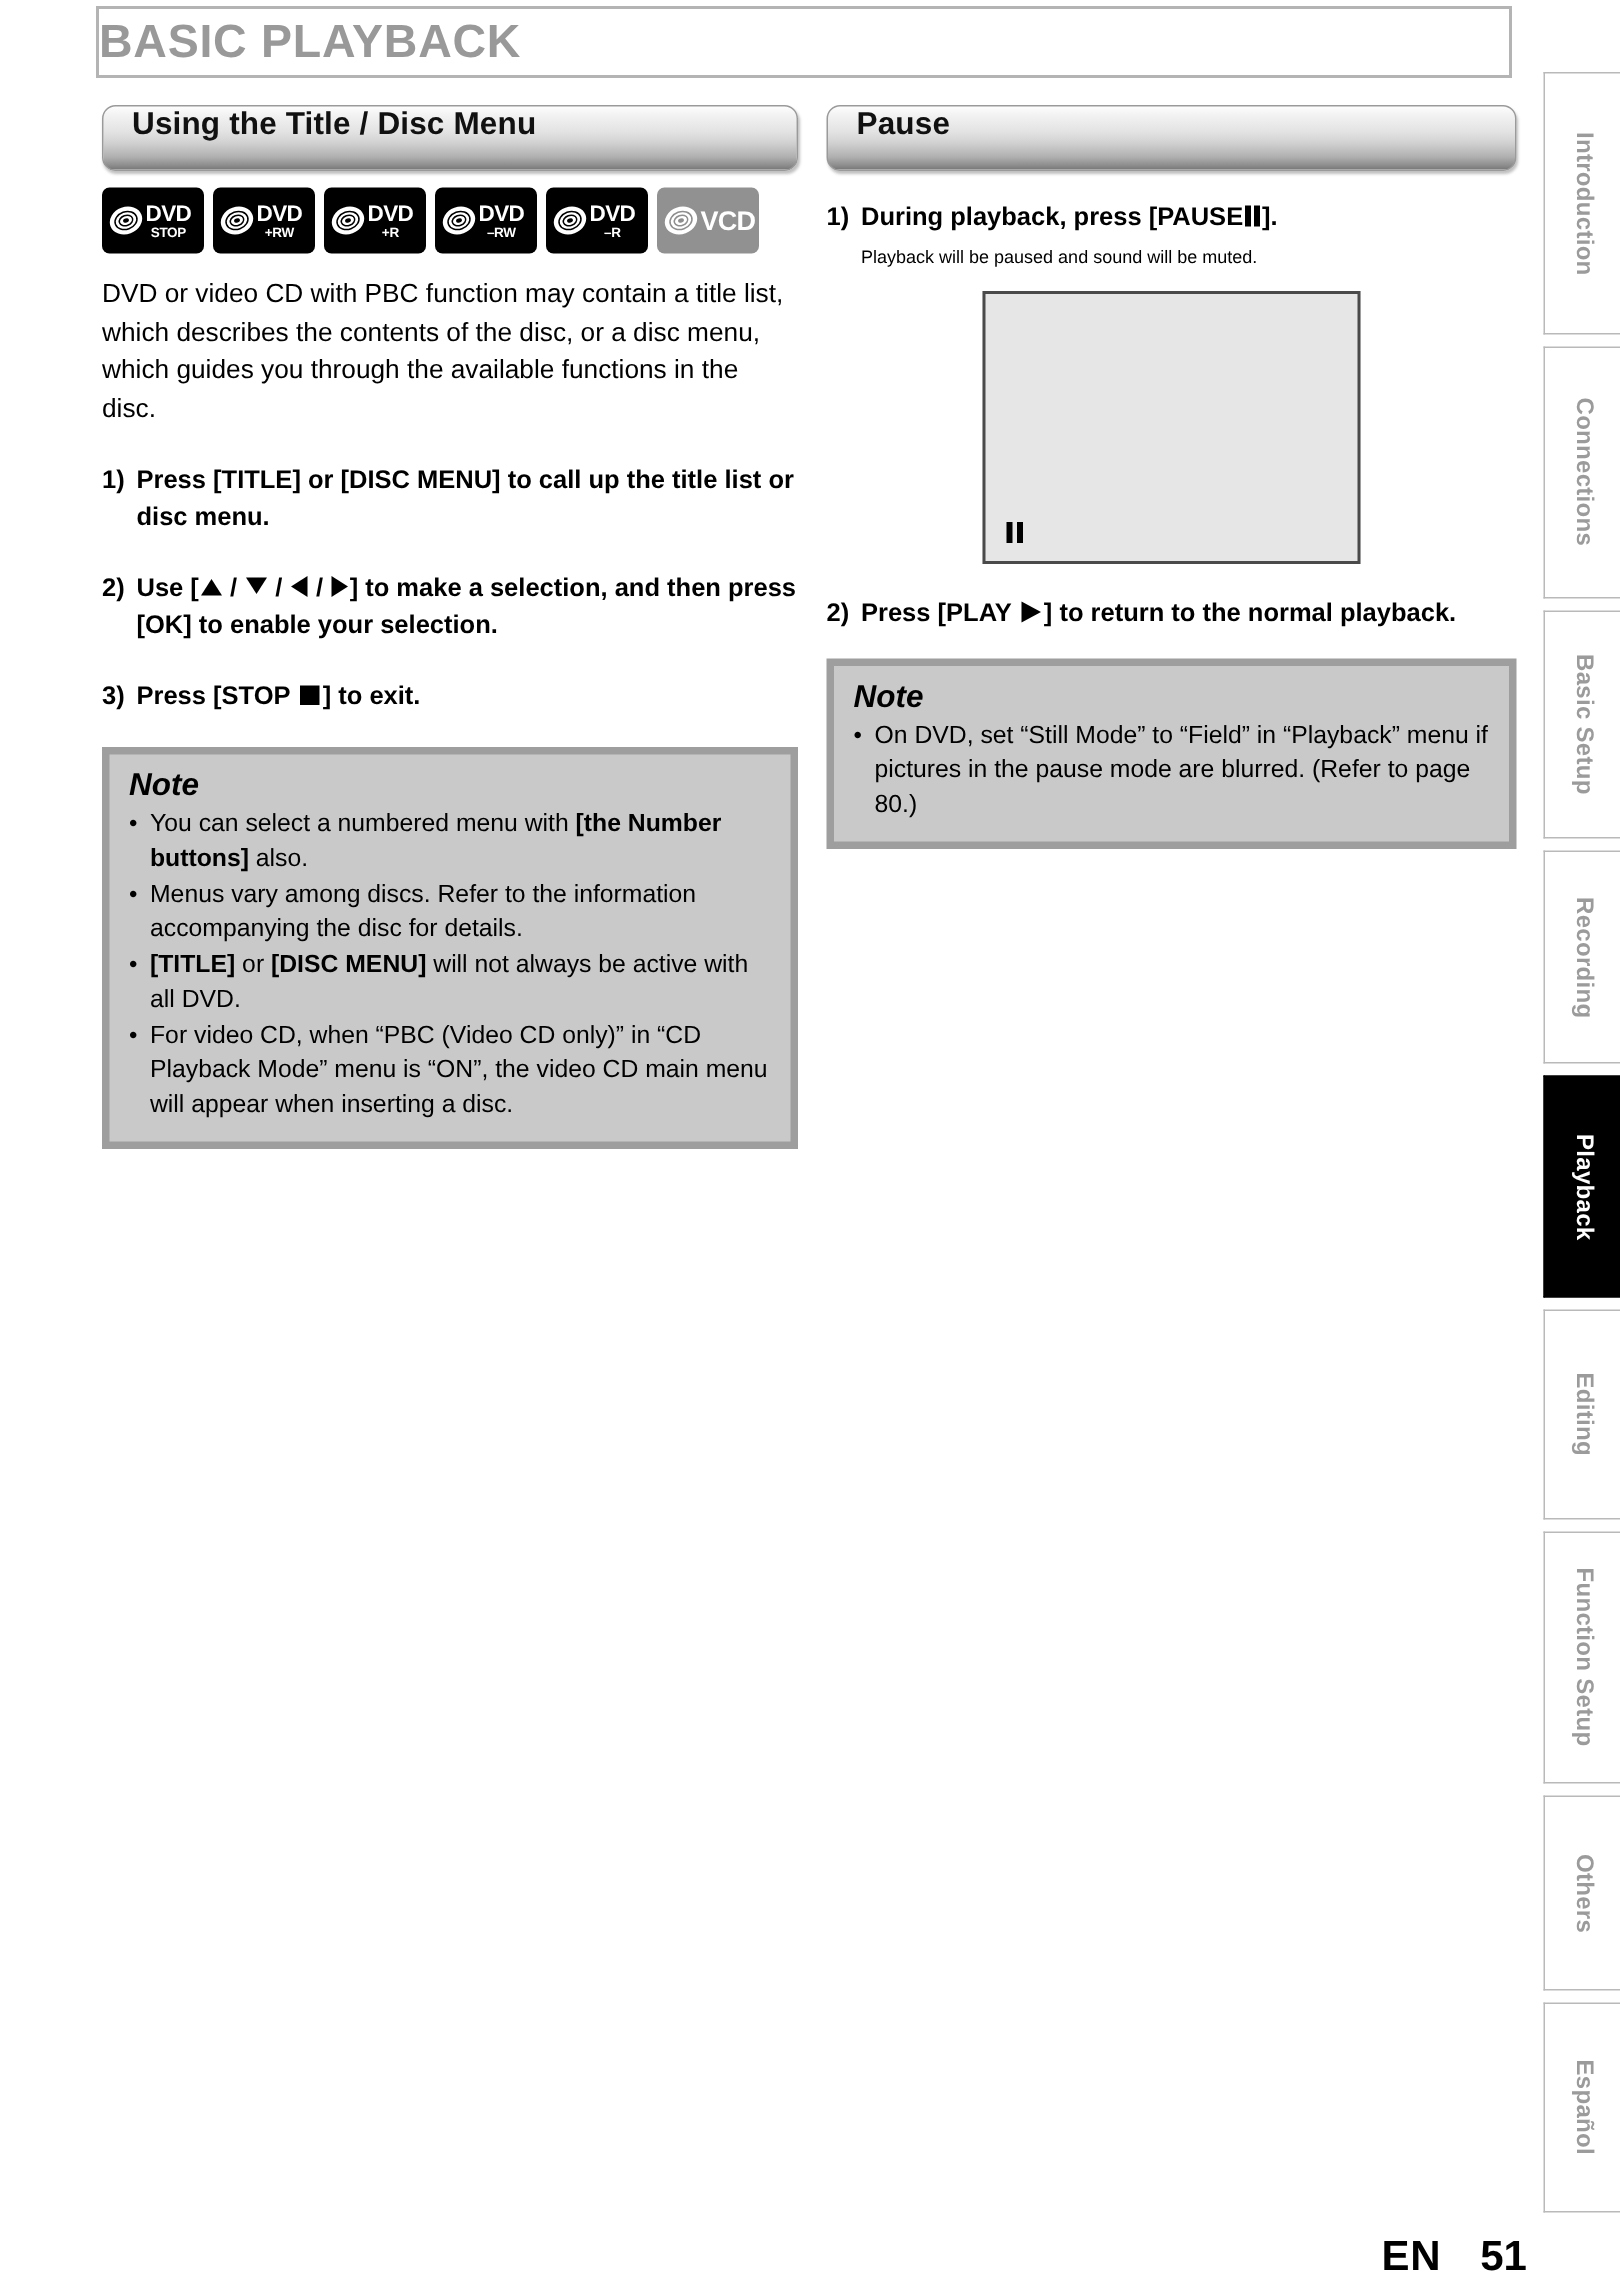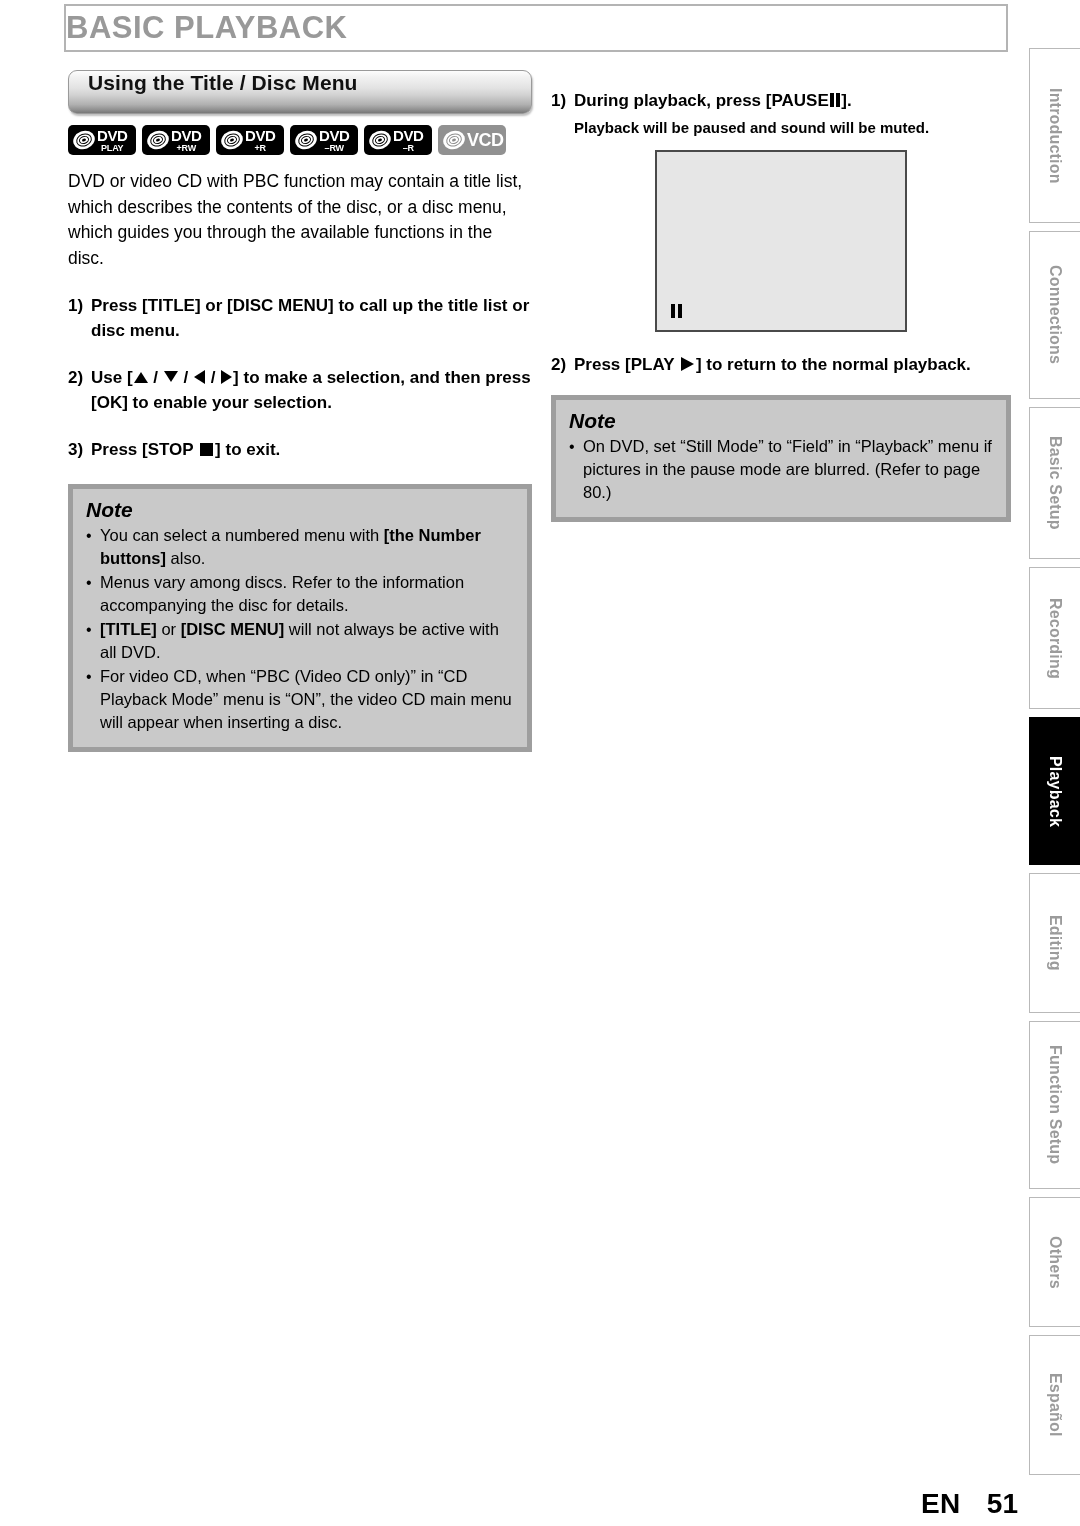--- a/index.html
+++ b/index.html
@@ -73,21 +73,21 @@
 
   
   .disc-row {
     display: flex;
     gap: 6px;
     margin-top: 11px;
     align-items: center;
   }
   .disc-logo {
     width: 68px;
-    height: 30px;
+    height: 44px;
     border-radius: 5px;
     background: #000;
     display: flex;
     align-items: center;
     position: relative;
     overflow: hidden;
   }
   .disc-logo.gray { background: #919191; }
   .disc-disc {
     width: 24px;
@@ -140,25 +140,25 @@
     margin-top: 22px;
   }
   .step .num {
     flex: 0 0 auto;
     width: 23px;
   }
   .step .txt { flex: 1 1 auto; }
   .step.tight { margin-top: 20px; }
 
   .sub-text {
-    font-size: 15px;
+    font-size: 12px;
     line-height: 25px;
     margin-left: 23px;
     margin-top: 2px;
-    font-weight: bold;
+    font-weight: normal;
   }
 
   
   .note-box {
     margin-top: 22px;
     background: #9e9e9e;
     padding: 5px;
     box-sizing: border-box;
   }
   .note-inner {
@@ -346,21 +346,21 @@
       <span class="disc-disc">
         <svg width="24" height="24" viewBox="0 0 24 24">
           <ellipse cx="12" cy="12" rx="11" ry="9" fill="#ffffff" transform="rotate(-20 12 12)"></ellipse>
           <ellipse cx="12" cy="12" rx="7.5" ry="5.8" fill="none" stroke="#000" stroke-width="1" transform="rotate(-20 12 12)"></ellipse>
           <ellipse cx="12" cy="12" rx="4.6" ry="3.4" fill="none" stroke="#000" stroke-width="1" transform="rotate(-20 12 12)"></ellipse>
           <ellipse cx="12" cy="12" rx="2" ry="1.4" fill="#000" transform="rotate(-20 12 12)"></ellipse>
         </svg>
       </span>
       <span class="disc-text">
         <span class="disc-main">DVD</span>
-        <span class="disc-sub">PLAY</span>
+        <span class="disc-sub">STOP</span>
       </span>
     </div>
 
     <div class="disc-logo">
       <span class="disc-disc">
         <svg width="24" height="24" viewBox="0 0 24 24">
           <ellipse cx="12" cy="12" rx="11" ry="9" fill="#ffffff" transform="rotate(-20 12 12)"></ellipse>
           <ellipse cx="12" cy="12" rx="7.5" ry="5.8" fill="none" stroke="#000" stroke-width="1" transform="rotate(-20 12 12)"></ellipse>
           <ellipse cx="12" cy="12" rx="4.6" ry="3.4" fill="none" stroke="#000" stroke-width="1" transform="rotate(-20 12 12)"></ellipse>
           <ellipse cx="12" cy="12" rx="2" ry="1.4" fill="#000" transform="rotate(-20 12 12)"></ellipse>
@@ -474,20 +474,23 @@
         </div>
 
       </div>
     </div>
   </div>
 
 </div>
 
 <div class="col-right">
 
+  <div class="section-bar">
+    <div class="label">Pause</div>
+  </div>
 
   <div class="step tight" style="margin-top:18px;">
     <span class="num">1)</span>
     <span class="txt"><span>During playback, press [PAUSE</span><span class="glyph-pause">
           <i></i>
           <i></i>
         </span><span>].</span></span>
   </div>
 
   <div class="sub-text">Playback will be paused and sound will be muted.</div>

